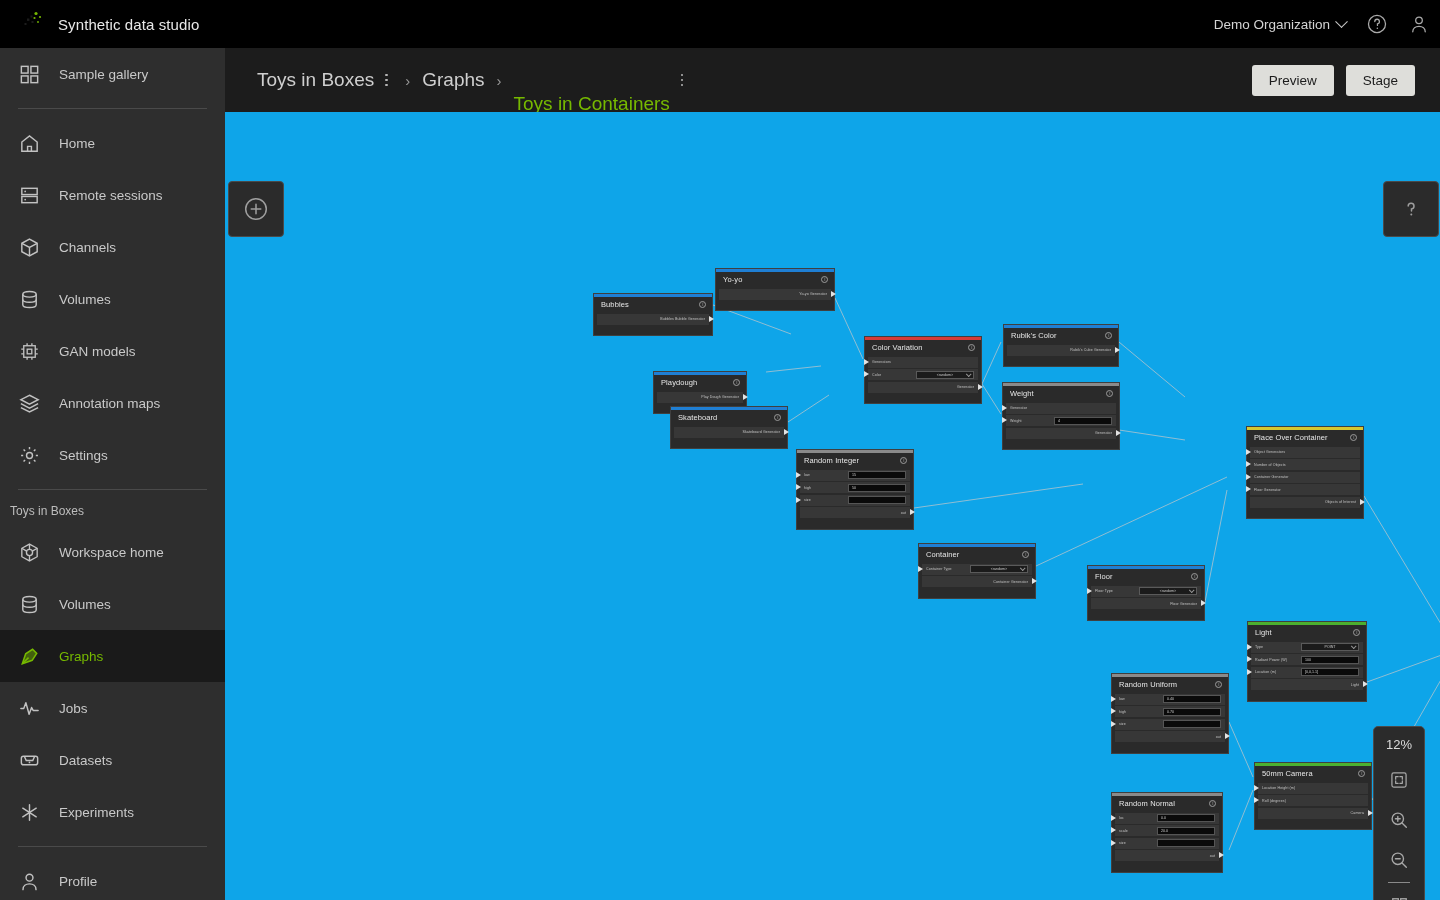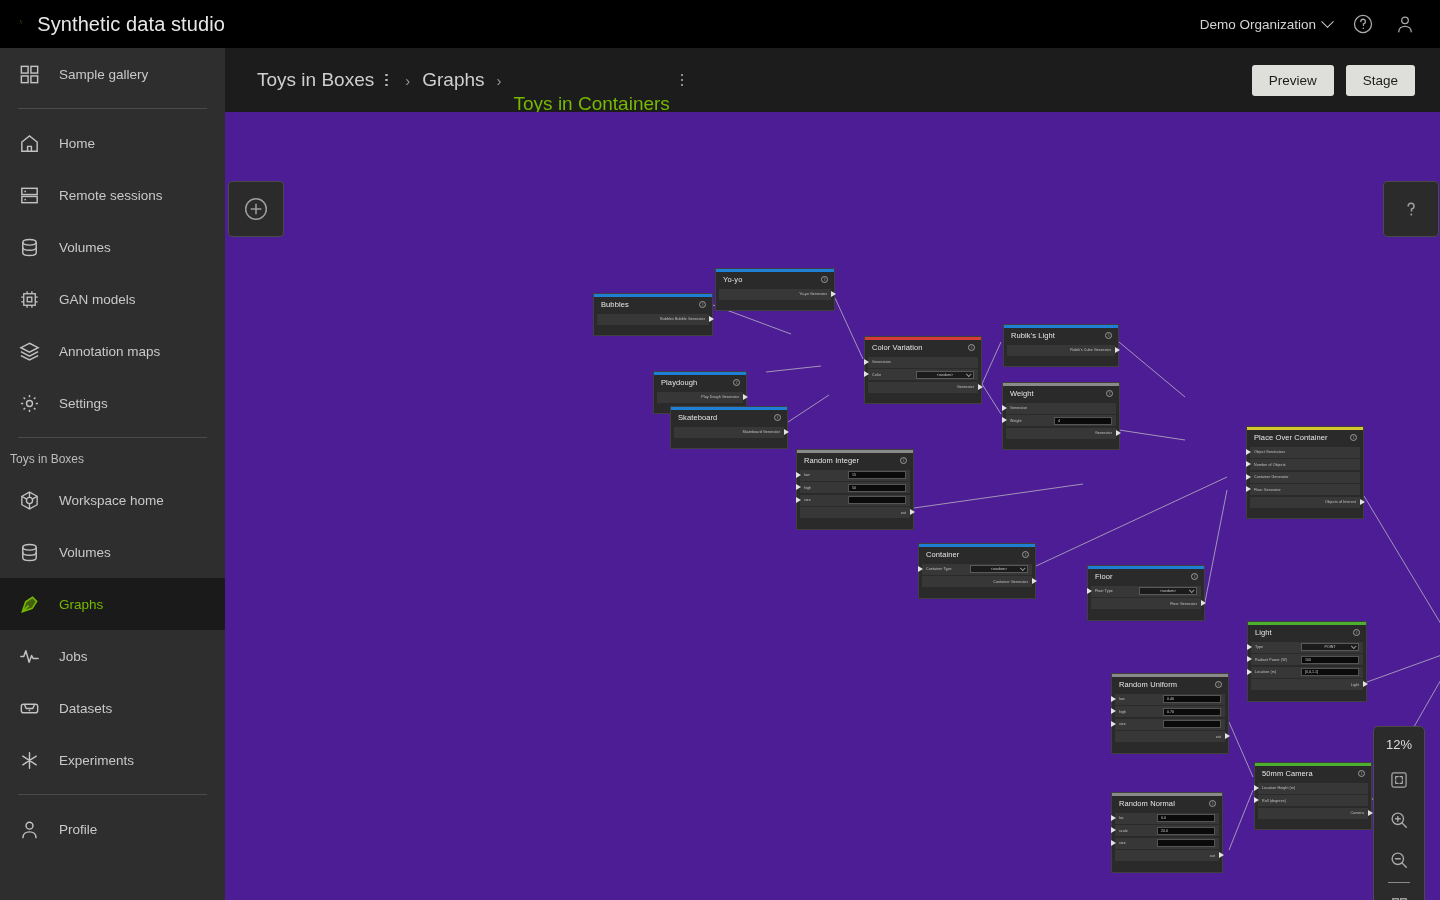--- a/index.html
+++ b/index.html
@@ -10,22 +10,22 @@
     overflow: hidden;
     color: #d8d8d8;
   }
   
   #topbar {
     position: absolute; left: 0; top: 0; width: 1440px; height: 48px;
     background: #000; display: flex; align-items: center;
   }
   #brand { display: flex; align-items: center; gap: 14px; padding-left: 14px; width: 225px; }
   #logo { width: 30px; height: 30px; }
-  #brand-title { font-size: 20px; color: #e8e8e8; letter-spacing: .1px; white-space: nowrap; }
-  #topright { margin-left: auto; display: flex; align-items: center; gap: 20px; padding-right: 24px; }
+  #brand-title { font-size: 15px; color: #e8e8e8; letter-spacing: .1px; white-space: nowrap; }
+  #topright { margin-left: auto; display: flex; align-items: center; gap: 20px; padding-right: 10px; }
   #org { font-size: 13.5px; color: #d4d4d4; display: flex; align-items: center; gap: 7px; }
   .chev { width: 9px; height: 9px; border-right: 1.4px solid #c8c8c8; border-bottom: 1.4px solid #c8c8c8;
           transform: rotate(45deg) translate(-2px,-2px); }
   .ticon { width: 22px; height: 22px; opacity: .82; }
 
   
   #sidebar {
     position: absolute; left: 0; top: 48px; width: 225px; height: 852px;
     background: #2e2e2e; overflow: hidden;
   }
@@ -42,21 +42,21 @@
   .crumb { font-size: 19px; color: #cfcfcf; white-space: nowrap; }
   .crumb.leaf { color: #76b900; margin-top: 48px; }
   .kebab { width: 14px; display: flex; flex-direction: column; align-items: center; gap: 2.5px; margin-left: 5px; cursor: pointer; }
   .kebab i { width: 2.6px; height: 2.6px; border-radius: 50%; background: #b4b4b4; display: block; }
   .sep { font-size: 15px; color: #9a9a9a; margin: 0 12px; }
   #headbtns { margin-left: auto; display: flex; gap: 12px; justify-content: center; }
   .hbtn { background: #dededa; color: #1c1c1c; border: none; border-radius: 3px;
           font-size: 13.5px; font-family: inherit; padding: 8px 17px; cursor: pointer; }
 
   
-  #canvas { position: absolute; left: 0; top: 64px; width: 1215px; height: 788px; background: #4c1d95; overflow: hidden; }
+  #canvas { position: absolute; left: 0; top: 64px; width: 1215px; height: 788px; background: #0ea5e9; overflow: hidden; }
   #addbtn {
     position: absolute; left: 3px; top: 69px; width: 56px; height: 56px;
     background: #2b2b2b; border: 1px solid #4a4a4a; border-radius: 4px;
     display: flex; align-items: center; justify-content: center; cursor: pointer;
   }
   #helpbtn {
     position: absolute; left: 1158px; top: 69px; width: 56px; height: 56px;
     background: #2b2b2b; border: 1px solid #4a4a4a; border-radius: 4px;
     display: flex; align-items: center; justify-content: center; cursor: pointer;
   }
@@ -159,20 +159,27 @@
     <svg viewBox="0 0 24 24" fill="none" stroke="#c2c2c2" stroke-width="1.5">
       <rect x="4" y="4.5" width="16" height="6.5"></rect>
         <rect x="4" y="13" width="16" height="6.5"></rect>
       <circle cx="7.5" cy="7.8" r=".9" fill="#c2c2c2" stroke="none"></circle>
         <circle cx="7.5" cy="16.3" r=".9" fill="#c2c2c2" stroke="none"></circle>
     </svg>
     <span class="lbl">Remote sessions</span>
   </div>
   <div class="snav">
     <svg viewBox="0 0 24 24" fill="none" stroke="#c2c2c2" stroke-width="1.5">
+      <path d="M12 3.2 20 7.6v8.8L12 20.8 4 16.4V7.6z"></path>
+        <path d="M4 7.6 12 12l8-4.4M12 12v8.8"></path>
+    </svg>
+    <span class="lbl">Channels</span>
+  </div>
+  <div class="snav">
+    <svg viewBox="0 0 24 24" fill="none" stroke="#c2c2c2" stroke-width="1.5">
       <ellipse cx="12" cy="6.6" rx="7" ry="2.9"></ellipse>
         <path d="M5 6.6v10.8c0 1.6 3.1 2.9 7 2.9s7-1.3 7-2.9V6.6"></path>
       <path d="M5 12c0 1.6 3.1 2.9 7 2.9s7-1.3 7-2.9"></path>
     </svg>
     <span class="lbl">Volumes</span>
   </div>
   <div class="snav">
     <svg viewBox="0 0 24 24" fill="none" stroke="#c2c2c2" stroke-width="1.4">
       <rect x="6" y="6" width="12" height="12"></rect>
         <rect x="9.6" y="9.6" width="4.8" height="4.8"></rect>
@@ -341,21 +348,21 @@
           </div>
           <div class="row out">
             <span class="rl">Skateboard Generator</span>
             <span class="port out" style="top: 2px;"></span>
           </div>
           <div class="foot"></div>
         </div>
         <div class="node" style="left: 778px; top: 212px; width: 116px;">
           <div class="bar" style="background: rgb(31, 127, 212);"></div>
           <div class="ttl">
-            <span class="t">Rubik's Light</span>
+            <span class="t">Rubik's Color</span>
             <span class="i"></span>
           </div>
           <div class="row out">
             <span class="rl">Rubik's Cube Generator</span>
             <span class="port out" style="top: 2px;"></span>
           </div>
           <div class="foot"></div>
         </div>
         <div class="node" style="left: 639px; top: 224px; width: 118px;">
           <div class="bar" style="background: rgb(214, 59, 56);"></div>

